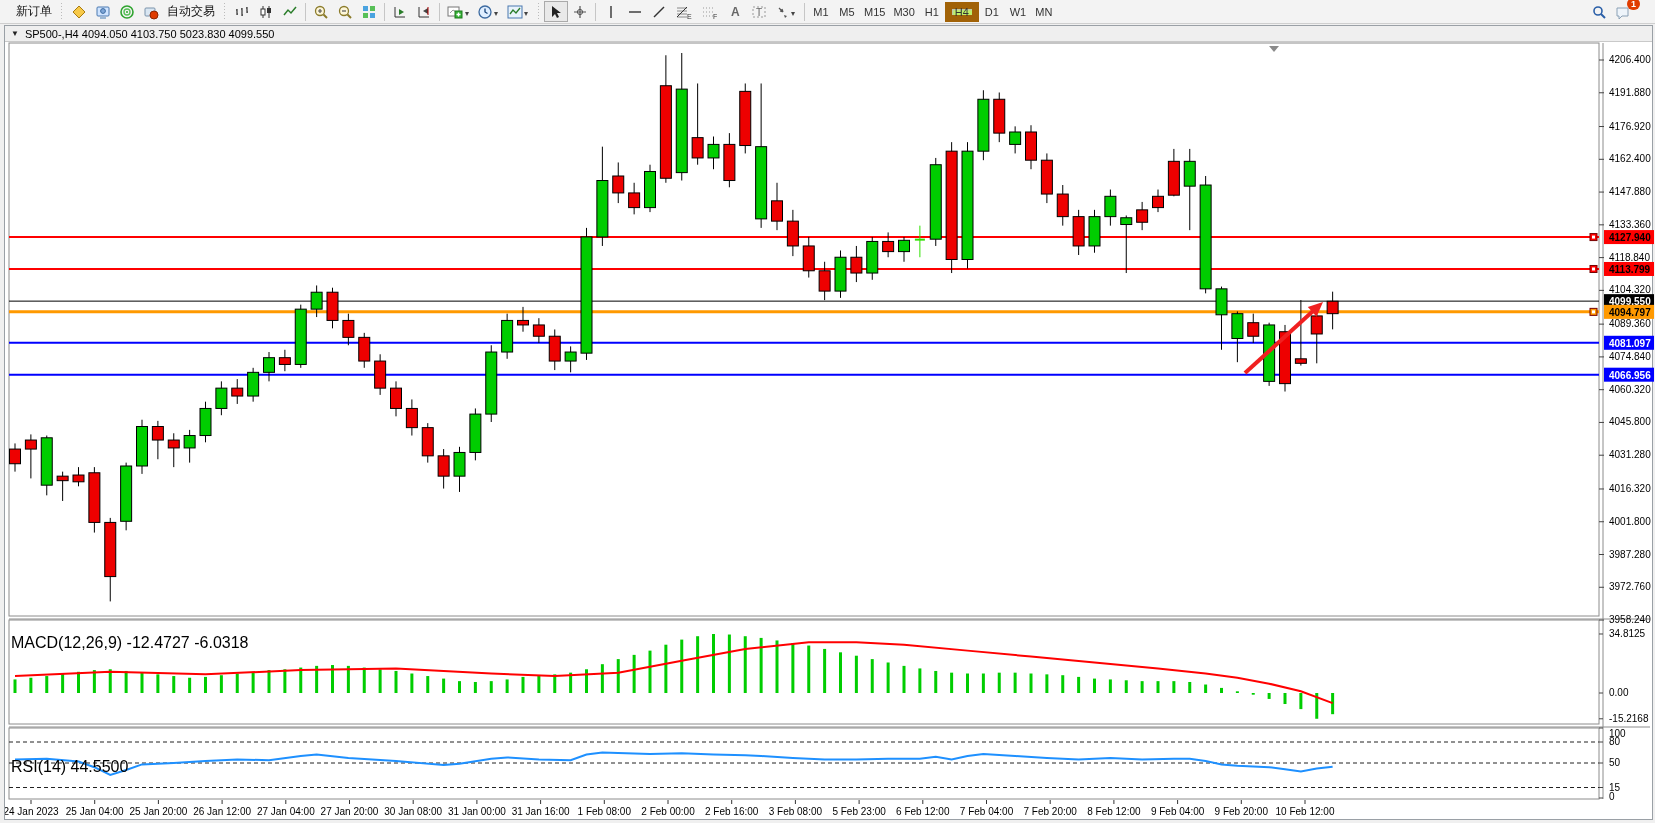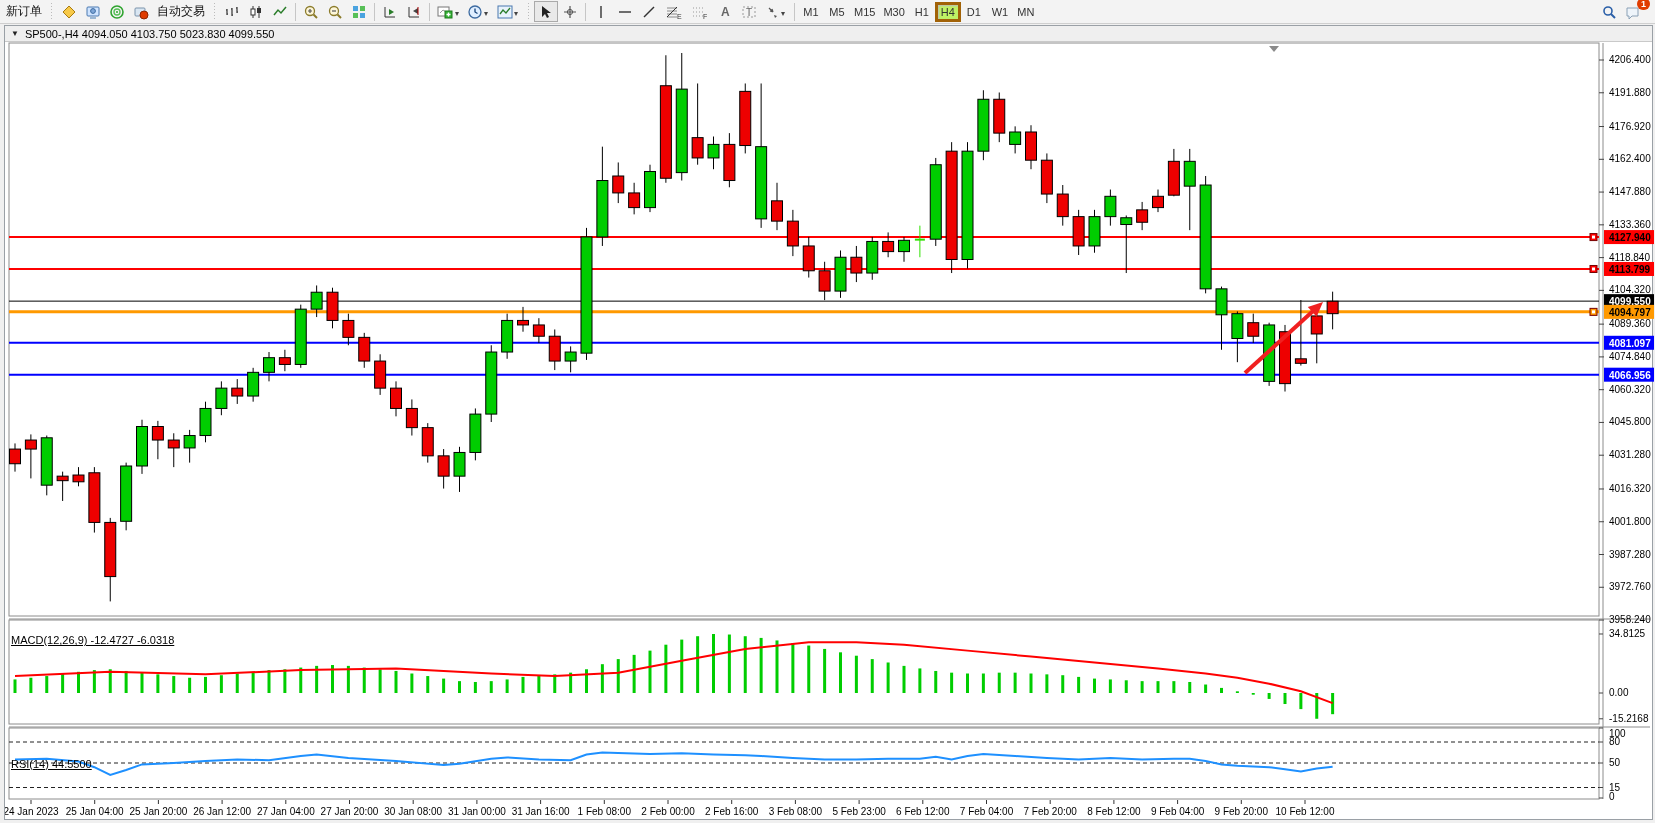--- a/index.html
+++ b/index.html
@@ -2,47 +2,47 @@
 <html><head>
 <meta charset="utf-8">
 <style>
   * { margin:0; padding:0; box-sizing:border-box; }
   html,body { width:1655px; height:823px; overflow:hidden;
     font-family:"Liberation Sans","DejaVu Sans",sans-serif;
     background:#f0f0f0; }
   
   #toolbar { position:absolute; left:0; top:0; width:1655px; height:24px;
     background:#f3f3f3; border-bottom:1px solid #cfcfcf;
-    display:flex; align-items:center; padding:1px 2px; }
+    display:flex; align-items:center; padding:1px 12px; }
   .tb-btn { height:21px; min-width:22px; display:flex; align-items:center;
     justify-content:center; padding:0 3px; border:1px solid transparent;
     font-size:12px; color:#111; cursor:default; }
   .tb-text { font-size:12px; }
   .grip { width:5px; height:18px; margin:0 3px;
     background:repeating-linear-gradient(#bbb 0 1px,transparent 1px 3px);
     background-size:1px 100%; background-repeat:repeat-y; background-position:2px 0; }
   .sep { width:1px; height:18px; background:#c6c6c6; margin:0 3px; }
   .tf-btn { height:20px; min-width:26px; font-size:11px; color:#333;
     display:flex; align-items:center; justify-content:center;
     border:1px solid transparent; padding:0 3px; }
-  .tf-btn.active { border:3px solid #a16207; background:#bef264;
+  .tf-btn.active { border:7px solid #a16207; background:#bef264;
     box-shadow:inset 1px 1px 2px #bdbdbd; }
   .spacer { flex:1; }
   .badge { position:absolute; top:-4px; right:-6px; background:#e03c00;
     color:#fff; border-radius:8px; font-size:9px; padding:0 4px; height:12px;
     line-height:12px; font-weight:bold; }
   
   #chartwin { position:absolute; left:4px; top:25px; width:1649px; height:795px;
     background:#fff; border:1px solid #9aa0a6; }
   #titlebar { position:absolute; left:0; top:0; width:100%; height:16px;
     background:#efefef; border-bottom:1px solid #c9c9c9; font-size:11px;
     color:#000; display:flex; align-items:center; padding-left:6px; gap:6px; }
   #titlebar .tri { font-size:8px; color:#222; }
   #chart-svg { position:absolute; left:0; top:16px; }
-  .ind-label { position:absolute; font-size:11px; color:#000; z-index:5;text-decoration:underline; }
+  .ind-label { position:absolute; font-size:16px; color:#000; z-index:5; }
   svg text { font-family:"Liberation Sans","DejaVu Sans",sans-serif; }
 </style>
 </head>
 <body>
 
 <div id="toolbar">
   <div class="tb-btn tb-text">新订单</div>
   <div class="grip"></div>
   <div class="tb-btn">
     <svg width="16" height="16">

